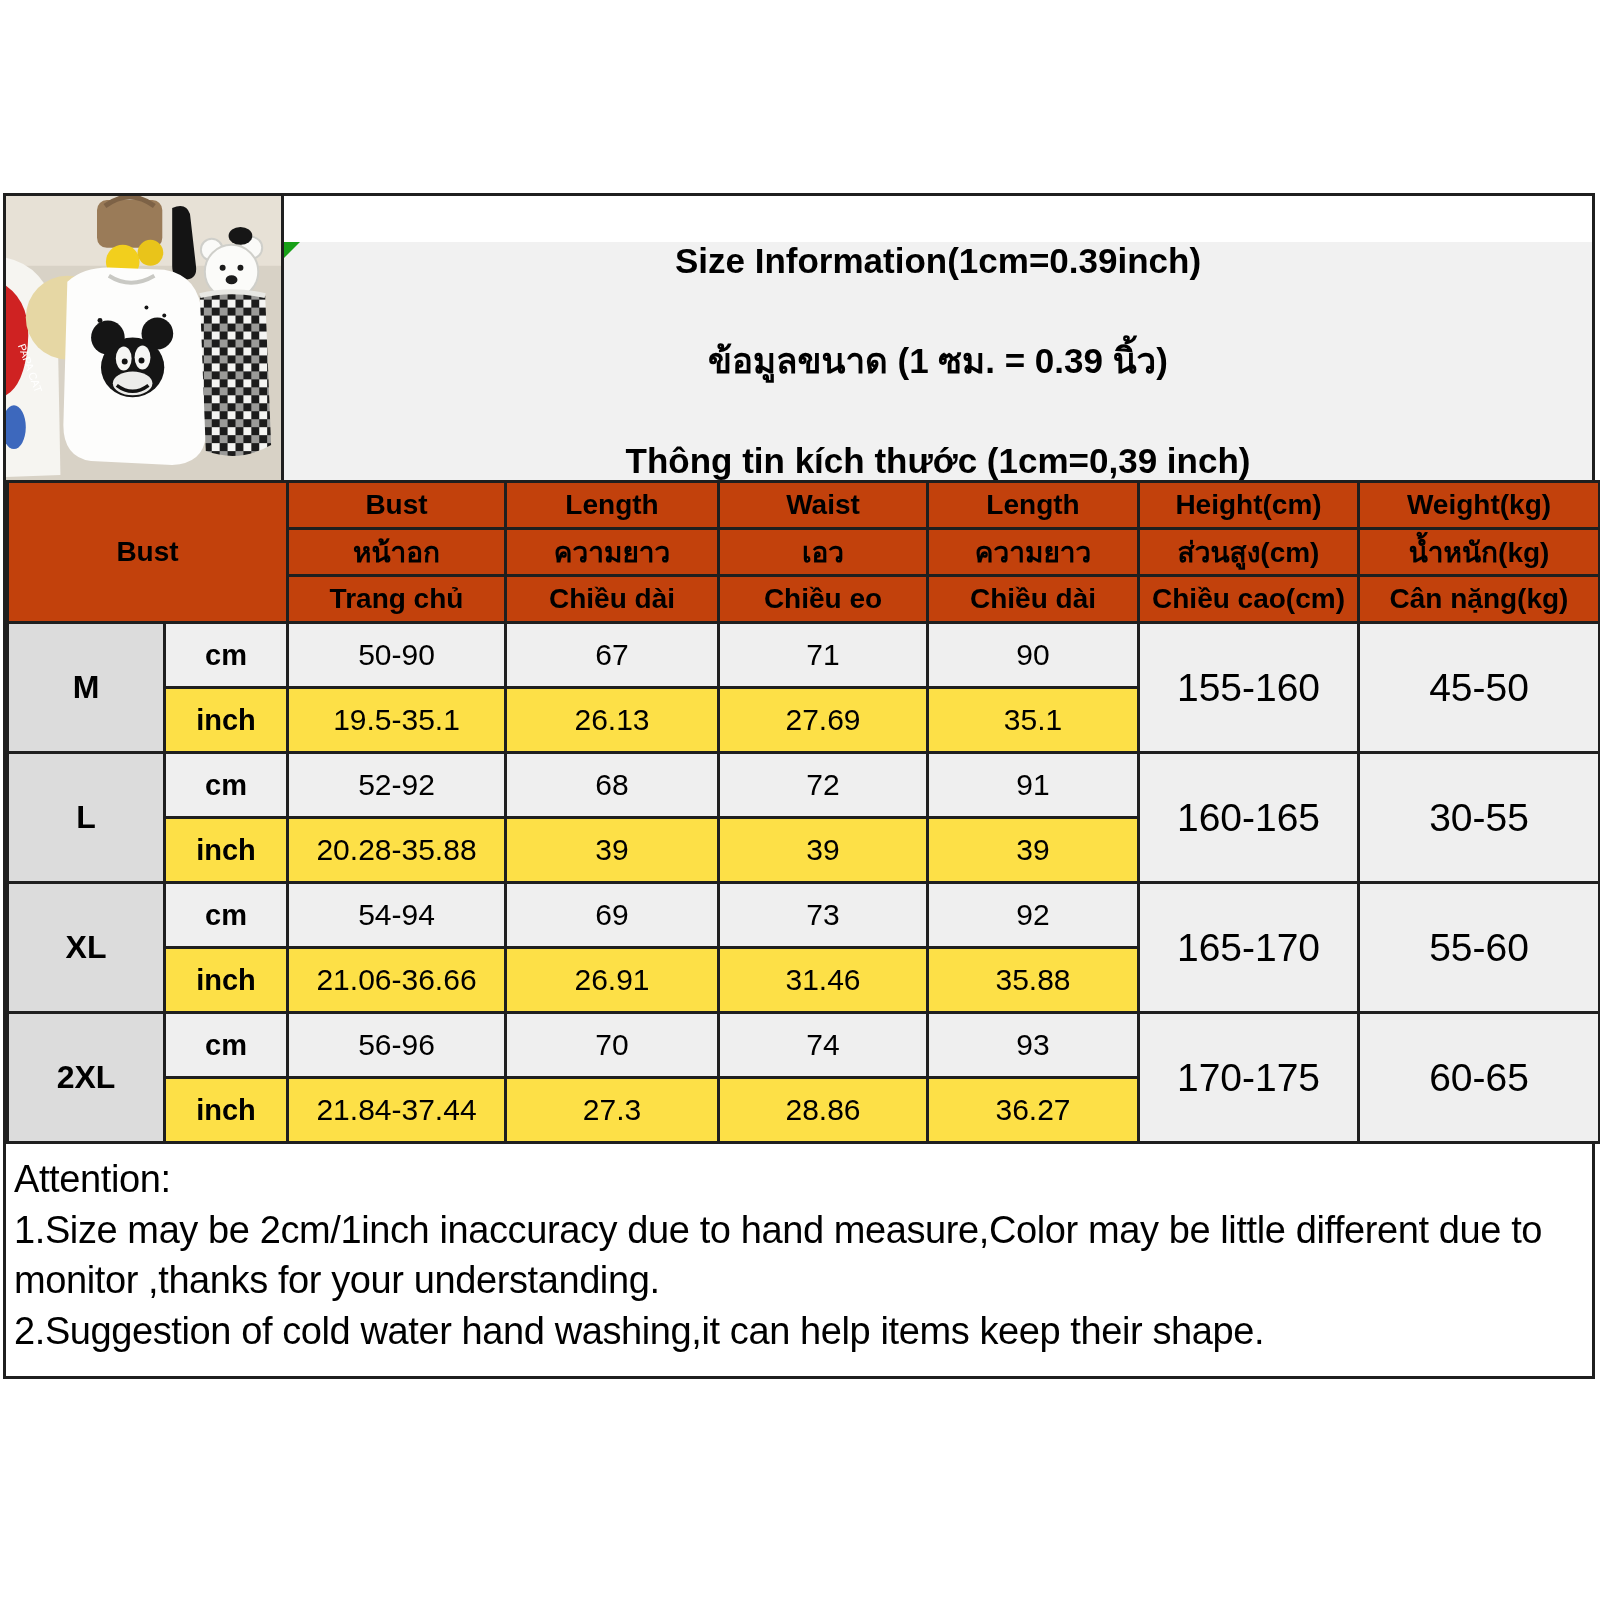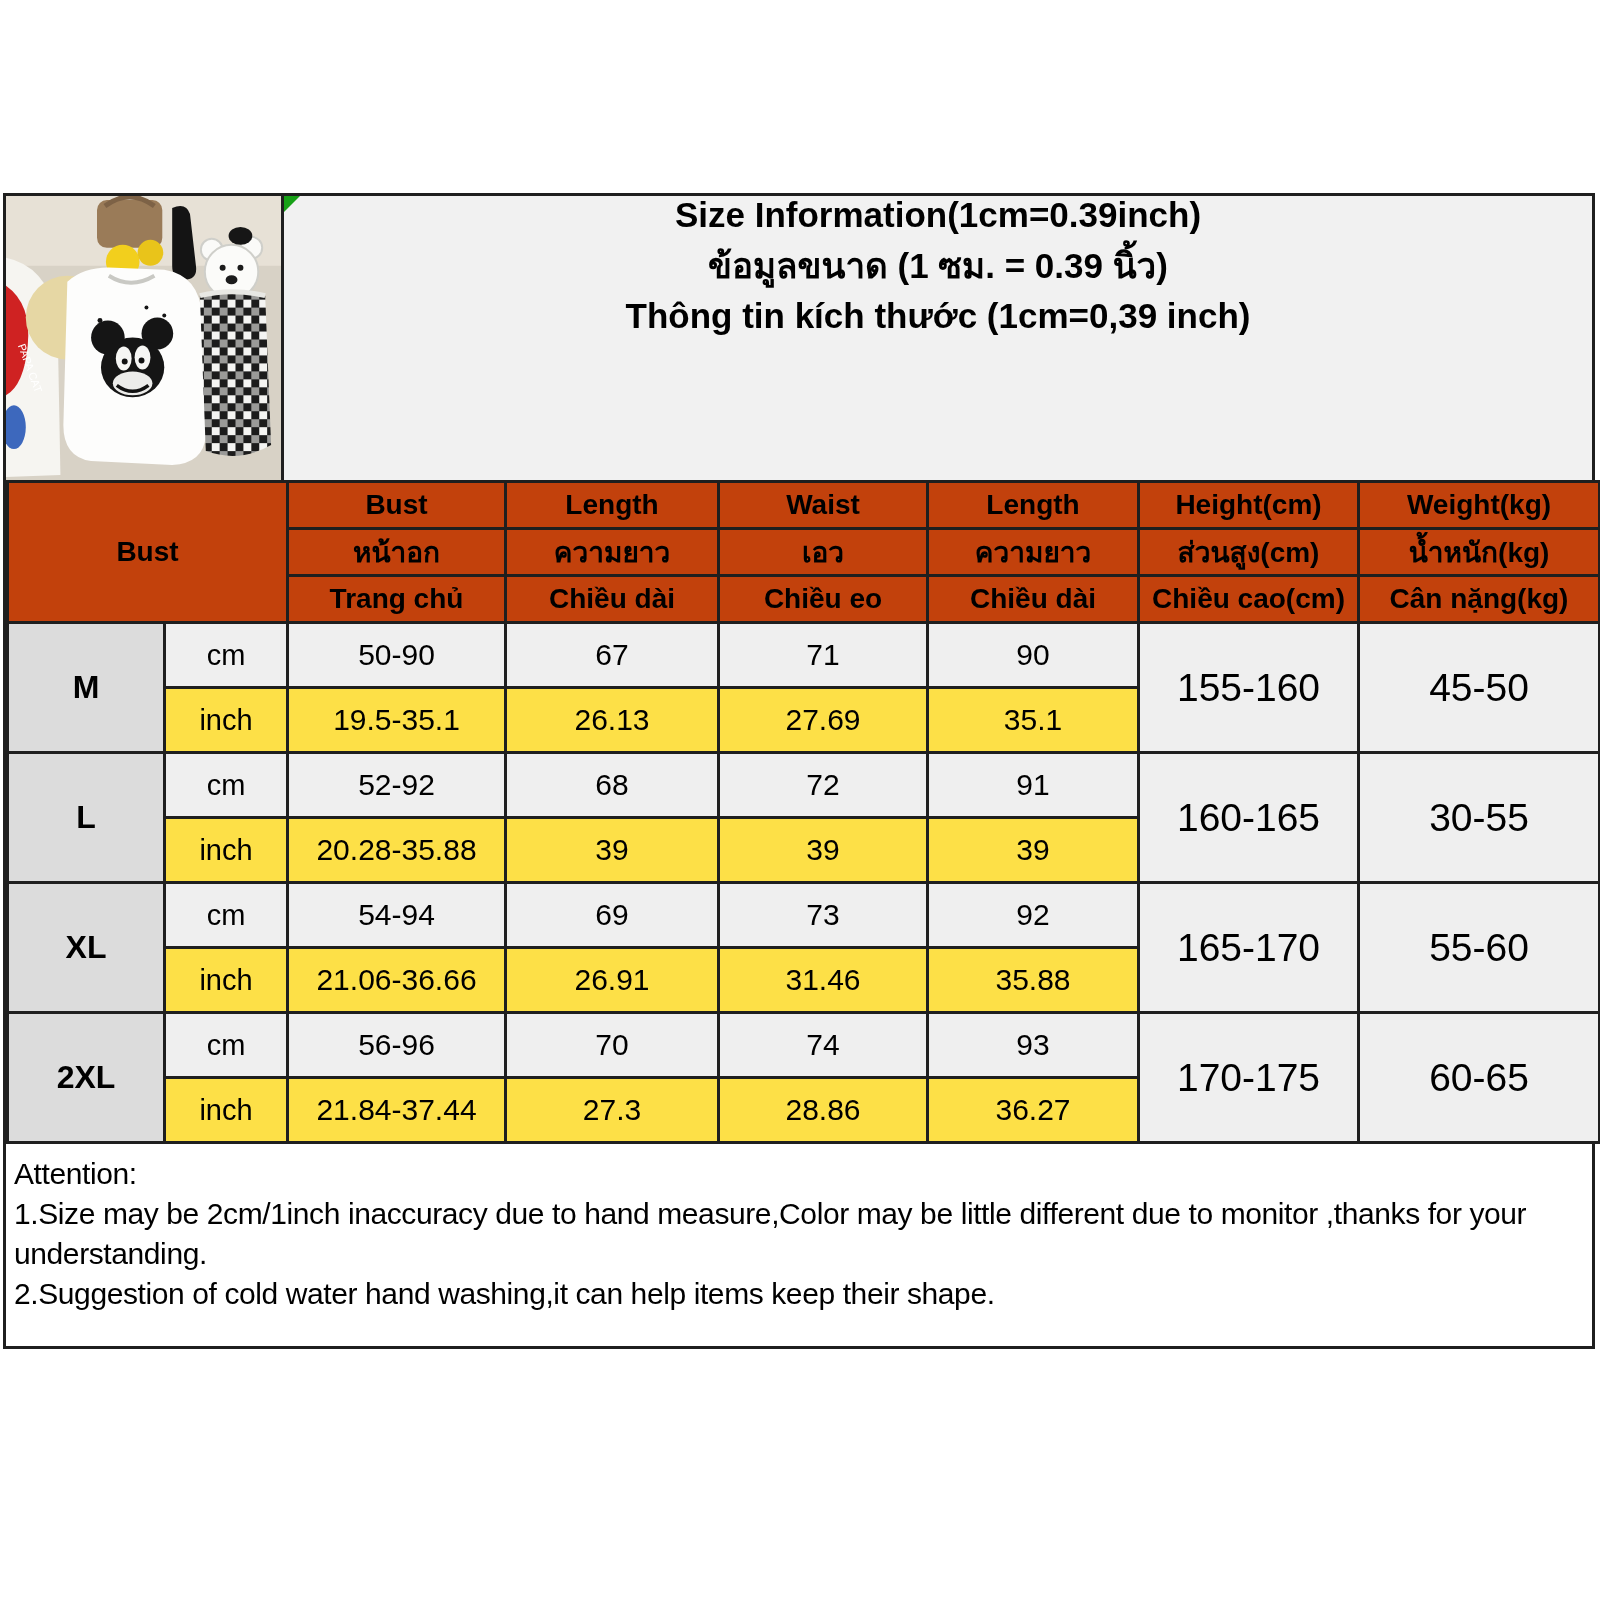--- a/index.html
+++ b/index.html
@@ -20,22 +20,23 @@
   .top-row { display:flex; height:284px; }
   .photo-cell {
     width:278px; min-width:278px;
     border-right:3px solid #1f1f1f;
     position:relative; overflow:hidden;
     background:#d8d2c6;
   }
   .photo-cell svg { display:block; width:100%; height:100%; }
   .title-cell {
     flex:1; background:#f1f1f1; position:relative;
-    display:flex; flex-direction:column; justify-content:flex-start; align-items:center;
-    gap:12px;
+    display:flex; flex-direction:column; justify-content:space-between; align-items:center;
+    gap:28px;
+    margin-top:46px;
   }
   .green-corner {
     position:absolute; top:0; left:0; width:0; height:0;
     border-top:16px solid #17a017; border-right:16px solid transparent;
   }
   .title-line { font-weight:bold; font-size:35px; line-height:1.1; }
 
   
   table { width:100%; border-collapse:collapse; table-layout:fixed; }
   th, td {
@@ -50,30 +51,30 @@
   col.c-len2 { width:211px; }
   col.c-hgt  { width:220px; }
   col.c-wgt  { width:241px; }
 
   tr.hdr { height:47px; }
   tr.hdr th { background:#c2410c; font-size:28px; font-weight:bold; }
   th.size-cell { background:#dcdcdc; font-size:48px; font-weight:bold; }
 
   tr.data { height:65px; font-size:30px; }
   th.size-lbl { background:#dcdcdc; font-size:32px; font-weight:bold; }
-  td.unit { font-weight:normal; font-size:29px; }
+  td.unit { font-weight:bold; font-size:29px; }
   tr.cm-row td { background:#efefef; }
   tr.inch-row td { background:#fde047; }
   td.merged { background:#efefef !important; font-size:39px; }
 
   
   .attention {
     min-height:202px;
     padding:10px 8px 20px 8px;
-    font-size:30px; line-height:1.33; letter-spacing:-0.4px;
+    font-size:38px; line-height:1.33; letter-spacing:-0.4px;
   }
   .attention p { margin:0; }
 </style>
 </head>
 <body>
 
 <div class="sheet">
 
   <div class="top-row">
     <div class="photo-cell">

